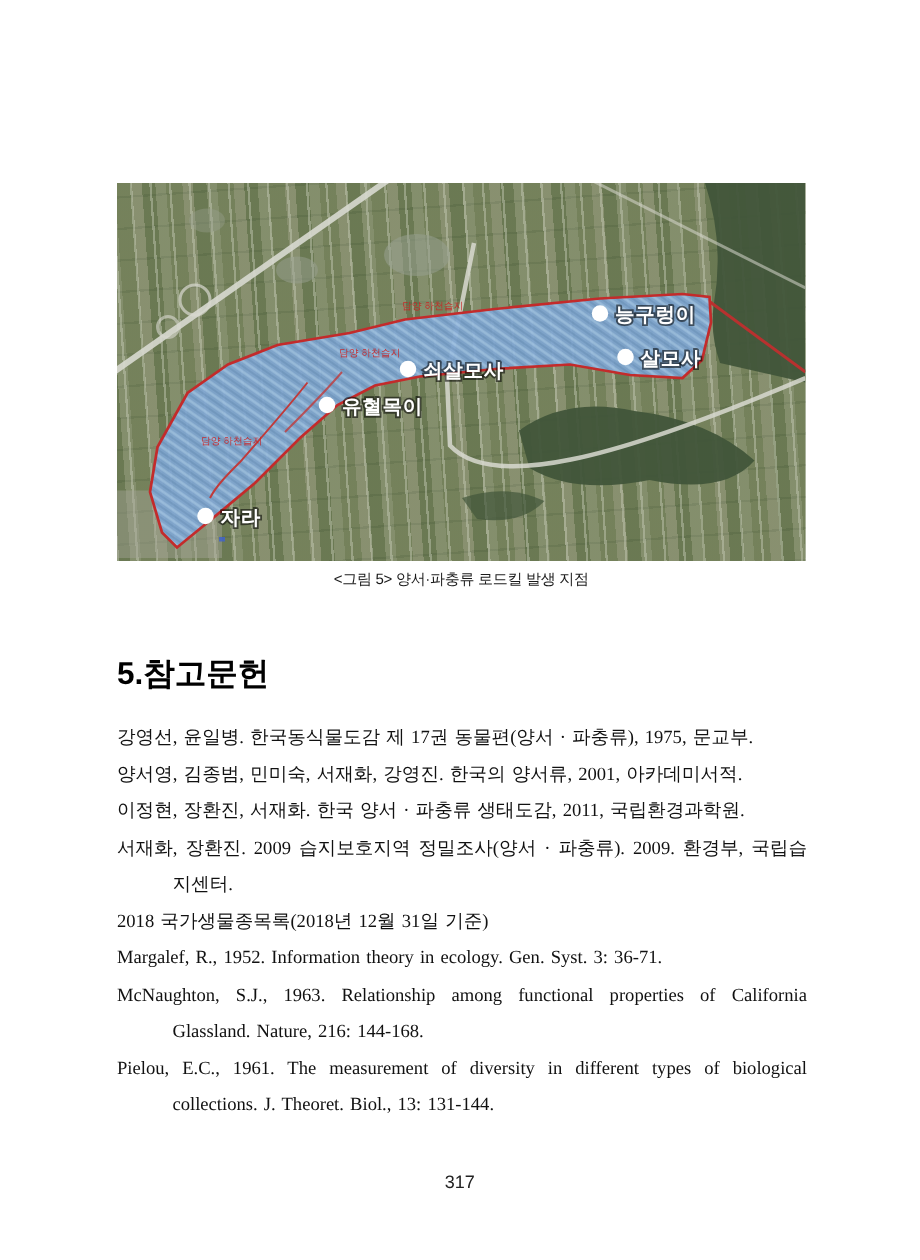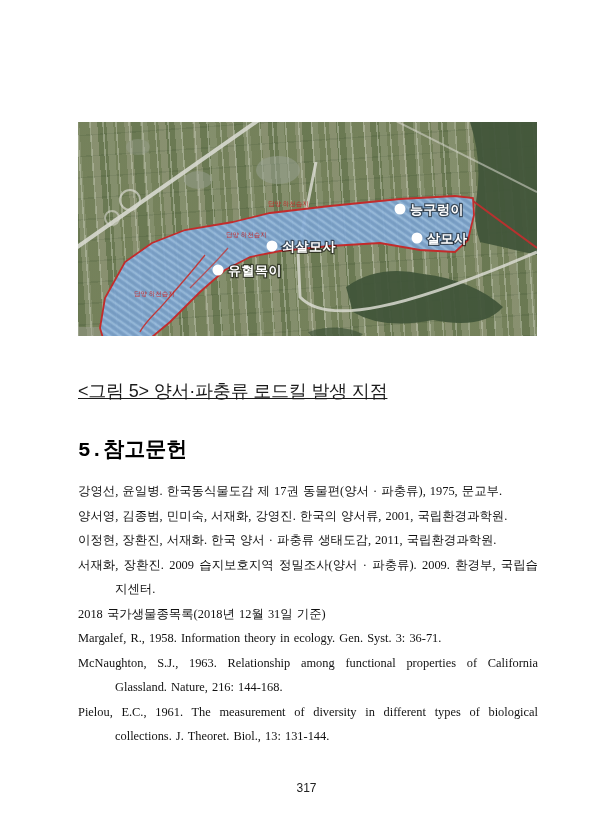--- a/index.html
+++ b/index.html
@@ -1,38 +1,38 @@
 <!DOCTYPE html>
 <html><head>
 <meta charset="utf-8">
 <style>
   html,body{margin:0;padding:0;background:#ffffff;}
   .page{position:relative;width:613px;height:840px;background:#ffffff;overflow:hidden;
         font-family:"Liberation Serif","DejaVu Serif",serif;color:#111;}
 
   
-  .map-wrap{position:absolute;left:78px;top:122px;width:459px;height:214px;overflow:hidden;
+  .map-wrap{position:absolute;left:78px;top:122px;width:459px;height:252px;overflow:hidden;
     background-color:#79845f;
     background-image:
       repeating-linear-gradient(86deg, rgba(200,205,185,.45) 0 1.5px, rgba(0,0,0,0) 1.5px 13px),
       repeating-linear-gradient(86deg, rgba(85,105,65,.40) 0 9px, rgba(150,160,130,.38) 9px 16px,
         rgba(110,125,85,.38) 16px 27px, rgba(172,172,150,.30) 27px 34px),
       repeating-linear-gradient(-4deg, rgba(55,75,45,.22) 0 1.5px, rgba(0,0,0,0) 1.5px 21px);
   }
   .map-svg{position:absolute;left:0;top:0;}
   .marker-label{font-family:"Liberation Sans","DejaVu Sans",sans-serif;font-weight:bold;font-size:13px;
     fill:#ffffff;stroke:rgba(0,0,0,.55);stroke-width:2.5px;paint-order:stroke;letter-spacing:.5px;}
   .area-label{font-family:"Liberation Sans","DejaVu Sans",sans-serif;font-size:6.5px;opacity:.9;}
 
-  .figure-caption{position:absolute;left:78px;top:379px;width:459px;
-    font-family:"Liberation Sans","DejaVu Sans",sans-serif;font-size:18px;color:#1a1a1a;letter-spacing:-.2px;text-decoration:underline;}
+  .figure-caption{position:absolute;left:78px;top:379px;width:459px;text-align:center;
+    font-family:"Liberation Sans","DejaVu Sans",sans-serif;font-size:10px;color:#1a1a1a;letter-spacing:-.2px;}
 
   
   .section-heading{position:absolute;left:78px;top:435px;font-size:21px;font-weight:bold;
-    font-family:Liberation Mono, monospace;color:#000;}
+    font-family:Liberation Sans, sans-serif;color:#000;}
 
   .reference-list{position:absolute;left:78px;top:479px;width:460px;margin:0;padding:0;list-style:none;}
   .reference-list li{font-size:12.4px;line-height:24.55px;text-align:justify;
     padding-left:37px;text-indent:-37px;color:#111;word-spacing:1px;}
 
   .page-number{position:absolute;left:0;top:781px;width:613px;text-align:center;
     font-family:"Liberation Sans","DejaVu Sans",sans-serif;font-size:12px;color:#222;}
 </style>
 </head>
 <body>
@@ -112,24 +112,24 @@
         </g>
     </svg>
   </div>
 
   <div class="figure-caption">&lt;그림 5&gt; 양서·파충류 로드킬 발생 지점</div>
 
   <div class="section-heading">5.참고문헌</div>
 
   <ul class="reference-list" id="reference-list">
       <li>강영선, 윤일병. 한국동식물도감 제 17권 동물편(양서 · 파충류), 1975, 문교부.</li>
-      <li>양서영, 김종범, 민미숙, 서재화, 강영진. 한국의 양서류, 2001, 국립환경과학원.</li>
+      <li>양서영, 김종범, 민미숙, 서재화, 강영진. 한국의 양서류, 2001, 아카데미서적.</li>
       <li>이정현, 장환진, 서재화. 한국 양서 · 파충류 생태도감, 2011, 국립환경과학원.</li>
       <li>서재화, 장환진. 2009 습지보호지역 정밀조사(양서 · 파충류). 2009. 환경부, 국립습지센터.</li>
       <li>2018 국가생물종목록(2018년 12월 31일 기준)</li>
-      <li>Margalef, R., 1958. Information theory in ecology. Gen. Syst. 3: 36-71.</li>
+      <li>Margalef, R., 1952. Information theory in ecology. Gen. Syst. 3: 36-71.</li>
       <li>McNaughton, S.J., 1963. Relationship among functional properties of California Glassland. Nature, 216: 144-168.</li>
       <li>Pielou, E.C., 1961. The measurement of diversity in different types of biological collections. J. Theoret. Biol., 13: 131-144.</li>
     </ul>
 
   <div class="page-number">317</div>
 
 </div>
 
 </body></html>

